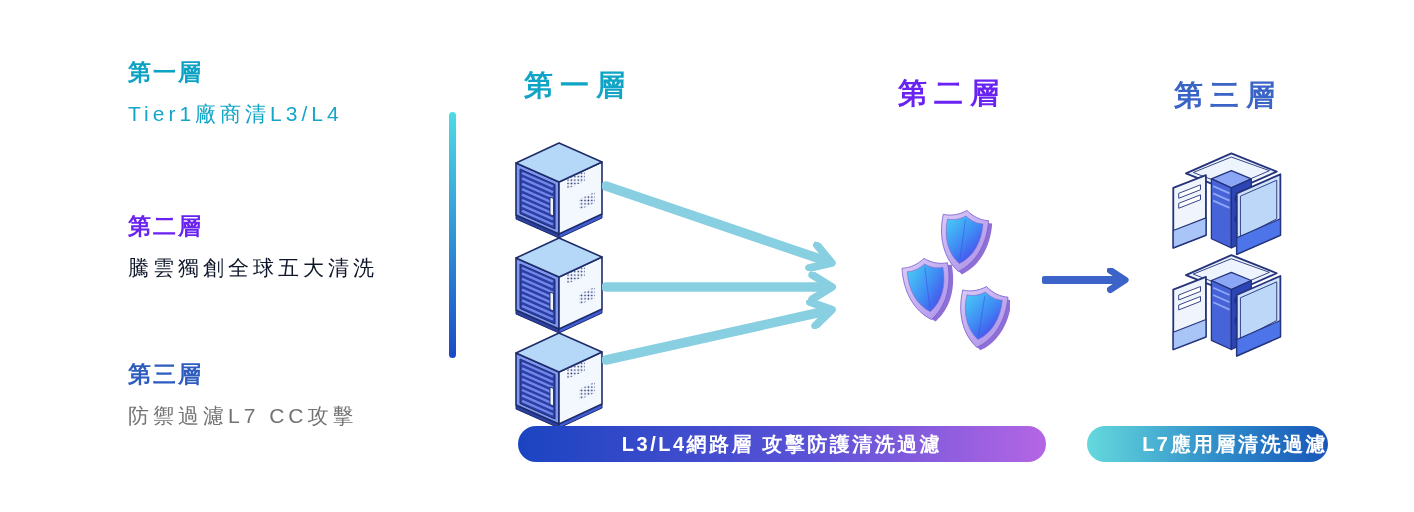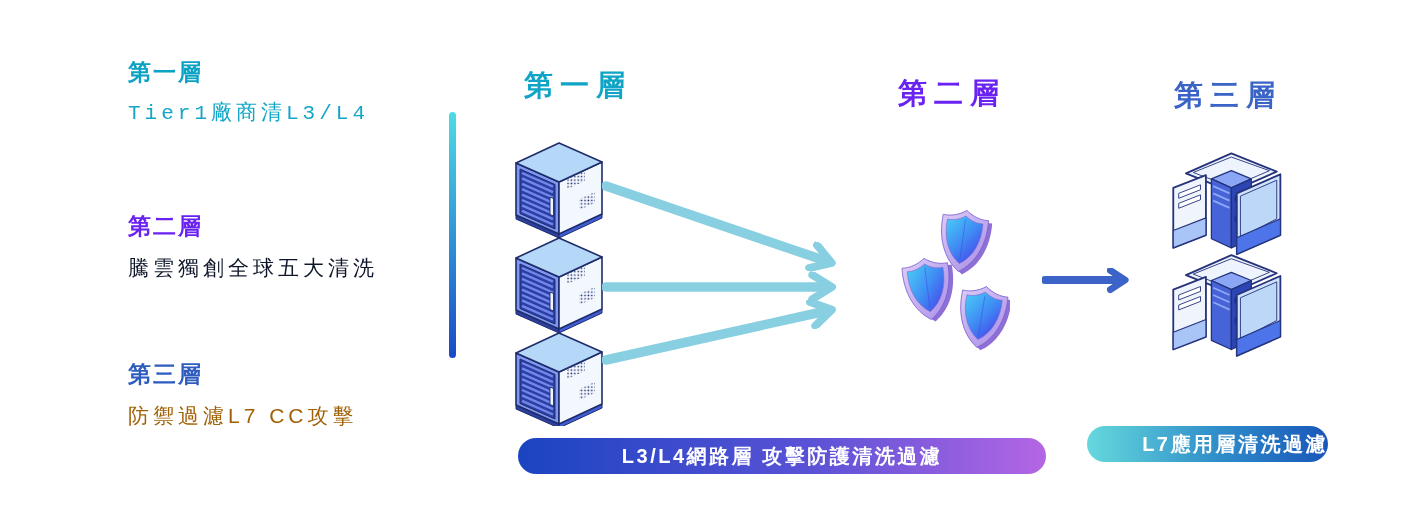--- a/index.html
+++ b/index.html
@@ -7,23 +7,23 @@
     width:1414px;height:512px;background:#ffffff;
     font-family:"Liberation Sans","DejaVu Sans",sans-serif;
     position:relative;overflow:hidden;
   }
   .stage{position:absolute;inset:0;width:1252px;height:512px;}
 
   
   .tier-block{position:absolute;left:128px;}
   .tier-block .tier-title{font-size:23px;font-weight:700;letter-spacing:2px;margin:0 0 8px 0;}
   .tier-block .tier-line{font-size:21px;font-weight:500;letter-spacing:4px;line-height:35px;white-space:nowrap;}
-  .tb1{top:57px;}  .tb1 .tier-title{color:#0ba2c4;} .tb1 .tier-line{color:#14a6c8;font-family:Liberation Mono, monospace;}
+  .tb1{top:57px;}  .tb1 .tier-title{color:#0ba2c4;} .tb1 .tier-line{color:#14a6c8;}
   .tb2{top:211px;} .tb2 .tier-title{color:#6a22f2;} .tb2 .tier-line{color:#0f172a;}
-  .tb3{top:359px;} .tb3 .tier-title{color:#2e5cbf;} .tb3 .tier-line{color:#a16207;}
+  .tb3{top:359px;} .tb3 .tier-title{color:#2e5cbf;} .tb3 .tier-line{color:#737373;}
 
   
   .vdivider{
     position:absolute;left:449px;top:112px;width:7px;height:246px;border-radius:4px;
     background:linear-gradient(180deg,#4cdbe4 0%,#2e8ed6 55%,#1a49c9 100%);
   }
 
   
   .stage-heading{position:absolute;font-size:29px;font-weight:700;letter-spacing:7px;white-space:nowrap;}
   .sh1{left:524px;top:66px;color:#10a5c7;}
@@ -37,21 +37,21 @@
   .shield-group{left:884px;top:203px;}
   .stage-arrow{left:1042px;top:258px;}
   .tower-stack{left:1166px;top:146px;}
 
   
   .badge{
     position:absolute;top:426px;height:36px;border-radius:18px;
     display:flex;align-items:center;justify-content:center;
     color:#ffffff;font-size:20px;font-weight:700;letter-spacing:2.5px;white-space:nowrap;
   }
-  .badge-l3l4{left:518px;width:528px;background:linear-gradient(90deg,#1b44c1 0%,#5a52d6 55%,#b466e4 100%);margin-top:12px;}
+  .badge-l3l4{left:518px;width:528px;background:linear-gradient(90deg,#1b44c1 0%,#5a52d6 55%,#b466e4 100%);}
   .badge-l7{left:1087px;width:241px;background:linear-gradient(90deg,#65d9dd 0%,#2f8cc9 55%,#1856b9 100%);justify-content:flex-end;}
 </style>
 </head>
 <body>
 
 <div class="stage">
 
   <div class="tier-block tb1">
     <div class="tier-title">第一層</div>
     <div class="tier-line">Tier1廠商清L3/L4</div>

